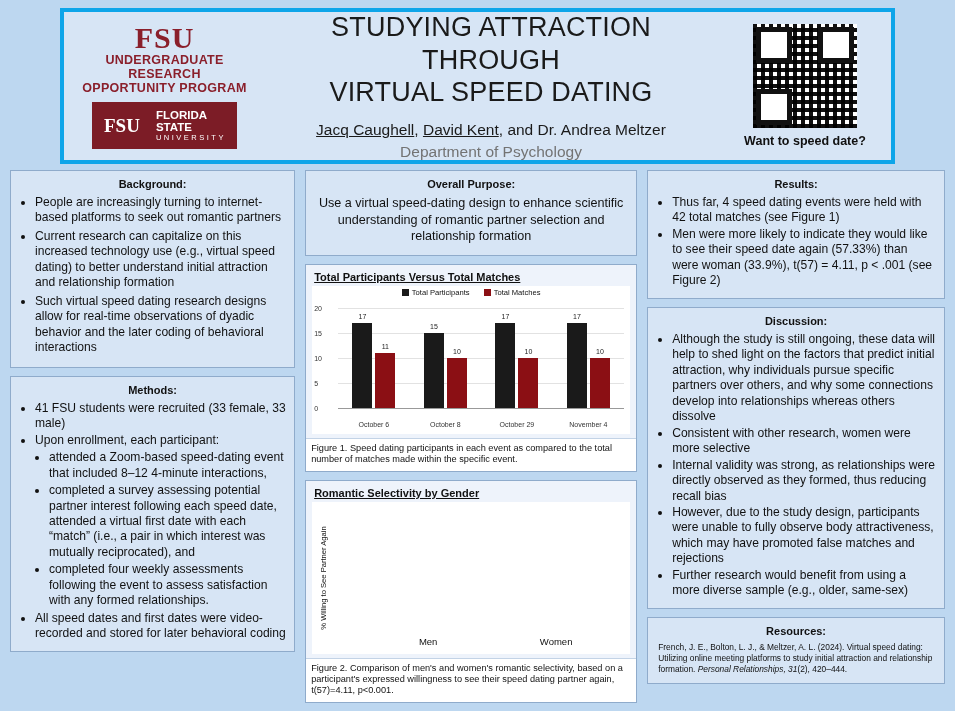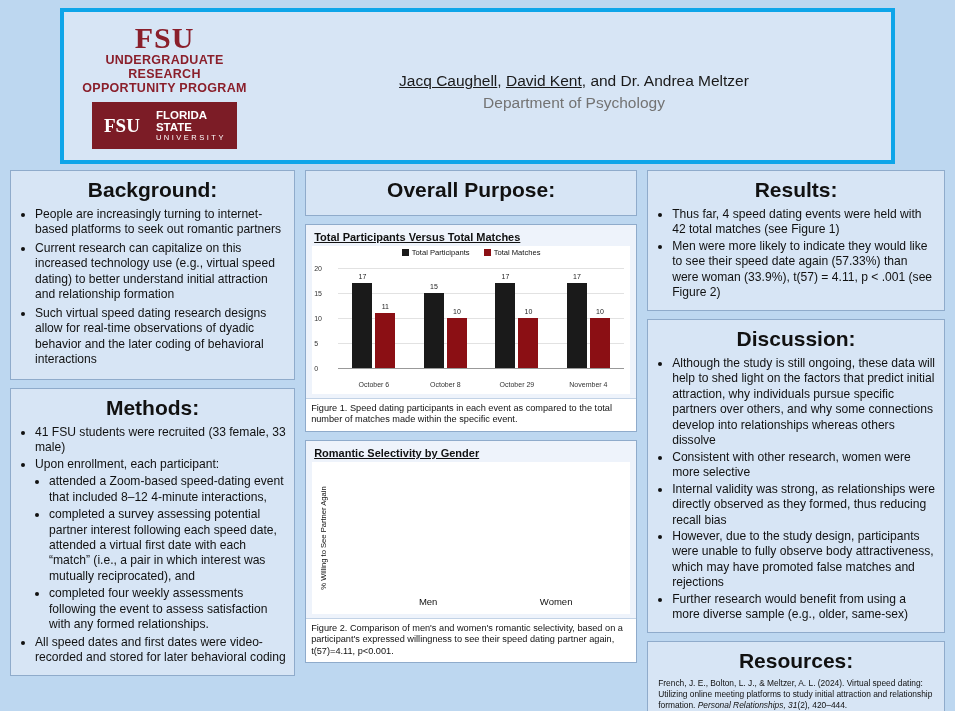--- a/index.html
+++ b/index.html
@@ -156,21 +156,21 @@
   .card {
     background: #d7e5f5;
     border: 1px solid #8fabcb;
     margin-bottom: 8px;
     padding: 6px 8px 8px 8px;
     box-sizing: border-box;
   }
   .card-title {
     text-align: center;
     font-weight: bold;
-    font-size: 21px;
+    font-size: 11px;
     color: #111;
     margin: 1px 0 5px 0;
   }
   ul.bullets {
     margin: 0;
     padding-left: 16px;
     list-style-type: disc;
   }
   ul.bullets > li {
     font-size: 12.1px;
@@ -406,26 +406,36 @@
         <span class="fsu-mini">FSU</span>
         <span class="divider"></span>
         <span class="state-text">
           <span>FLORIDA STATE</span>
           <span class="state-sub" style="display:block">UNIVERSITY</span>
         </span>
       </div>
     </div>
 
     <div class="header-center">
+      <div class="poster-title">
+        <div>STUDYING ATTRACTION THROUGH</div>
+        <div>VIRTUAL SPEED DATING</div>
+      </div>
       <div class="poster-authors">
         <span class="uline">Jacq Caughell</span><span>, </span><span class="uline">David Kent</span><span>, and Dr. Andrea Meltzer</span>
       </div>
       <div class="poster-dept">Department of Psychology</div>
     </div>
 
+    <div class="header-qr">
+      <div class="qr">
+          <span class="qr-b3"></span>
+        </div>
+      <div class="qr-caption">Want to speed date?</div>
+    </div>
   </div>
 
   <div class="columns">
 
     <div class="col-left">
 
       <div class="card">
         <div class="card-title">Background:</div>
         <ul class="bullets">
           <li>People are increasingly turning to internet-based platforms to seek out romantic partners</li>
@@ -449,20 +459,21 @@
           <li>All speed dates and first dates were video-recorded and stored for later behavioral coding</li>
         </ul>
       </div>
 
     </div>
 
     <div class="col-mid">
 
       <div class="card">
         <div class="card-title">Overall Purpose:</div>
+        <div class="purpose-text">Use a virtual speed-dating design to enhance scientific understanding of romantic partner selection and relationship formation</div>
       </div>
 
       <div class="figure-card">
         <div class="fig-inner">
           <div class="fig-title">Total Participants Versus Total Matches</div>
           <div class="chart1">
             <div class="legend">
               <span><span class="sw" style="background:#1a1a1a"></span><span>Total Participants</span></span>
               <span><span class="sw" style="background:#8b0f14"></span><span>Total Matches</span></span>
             </div>

